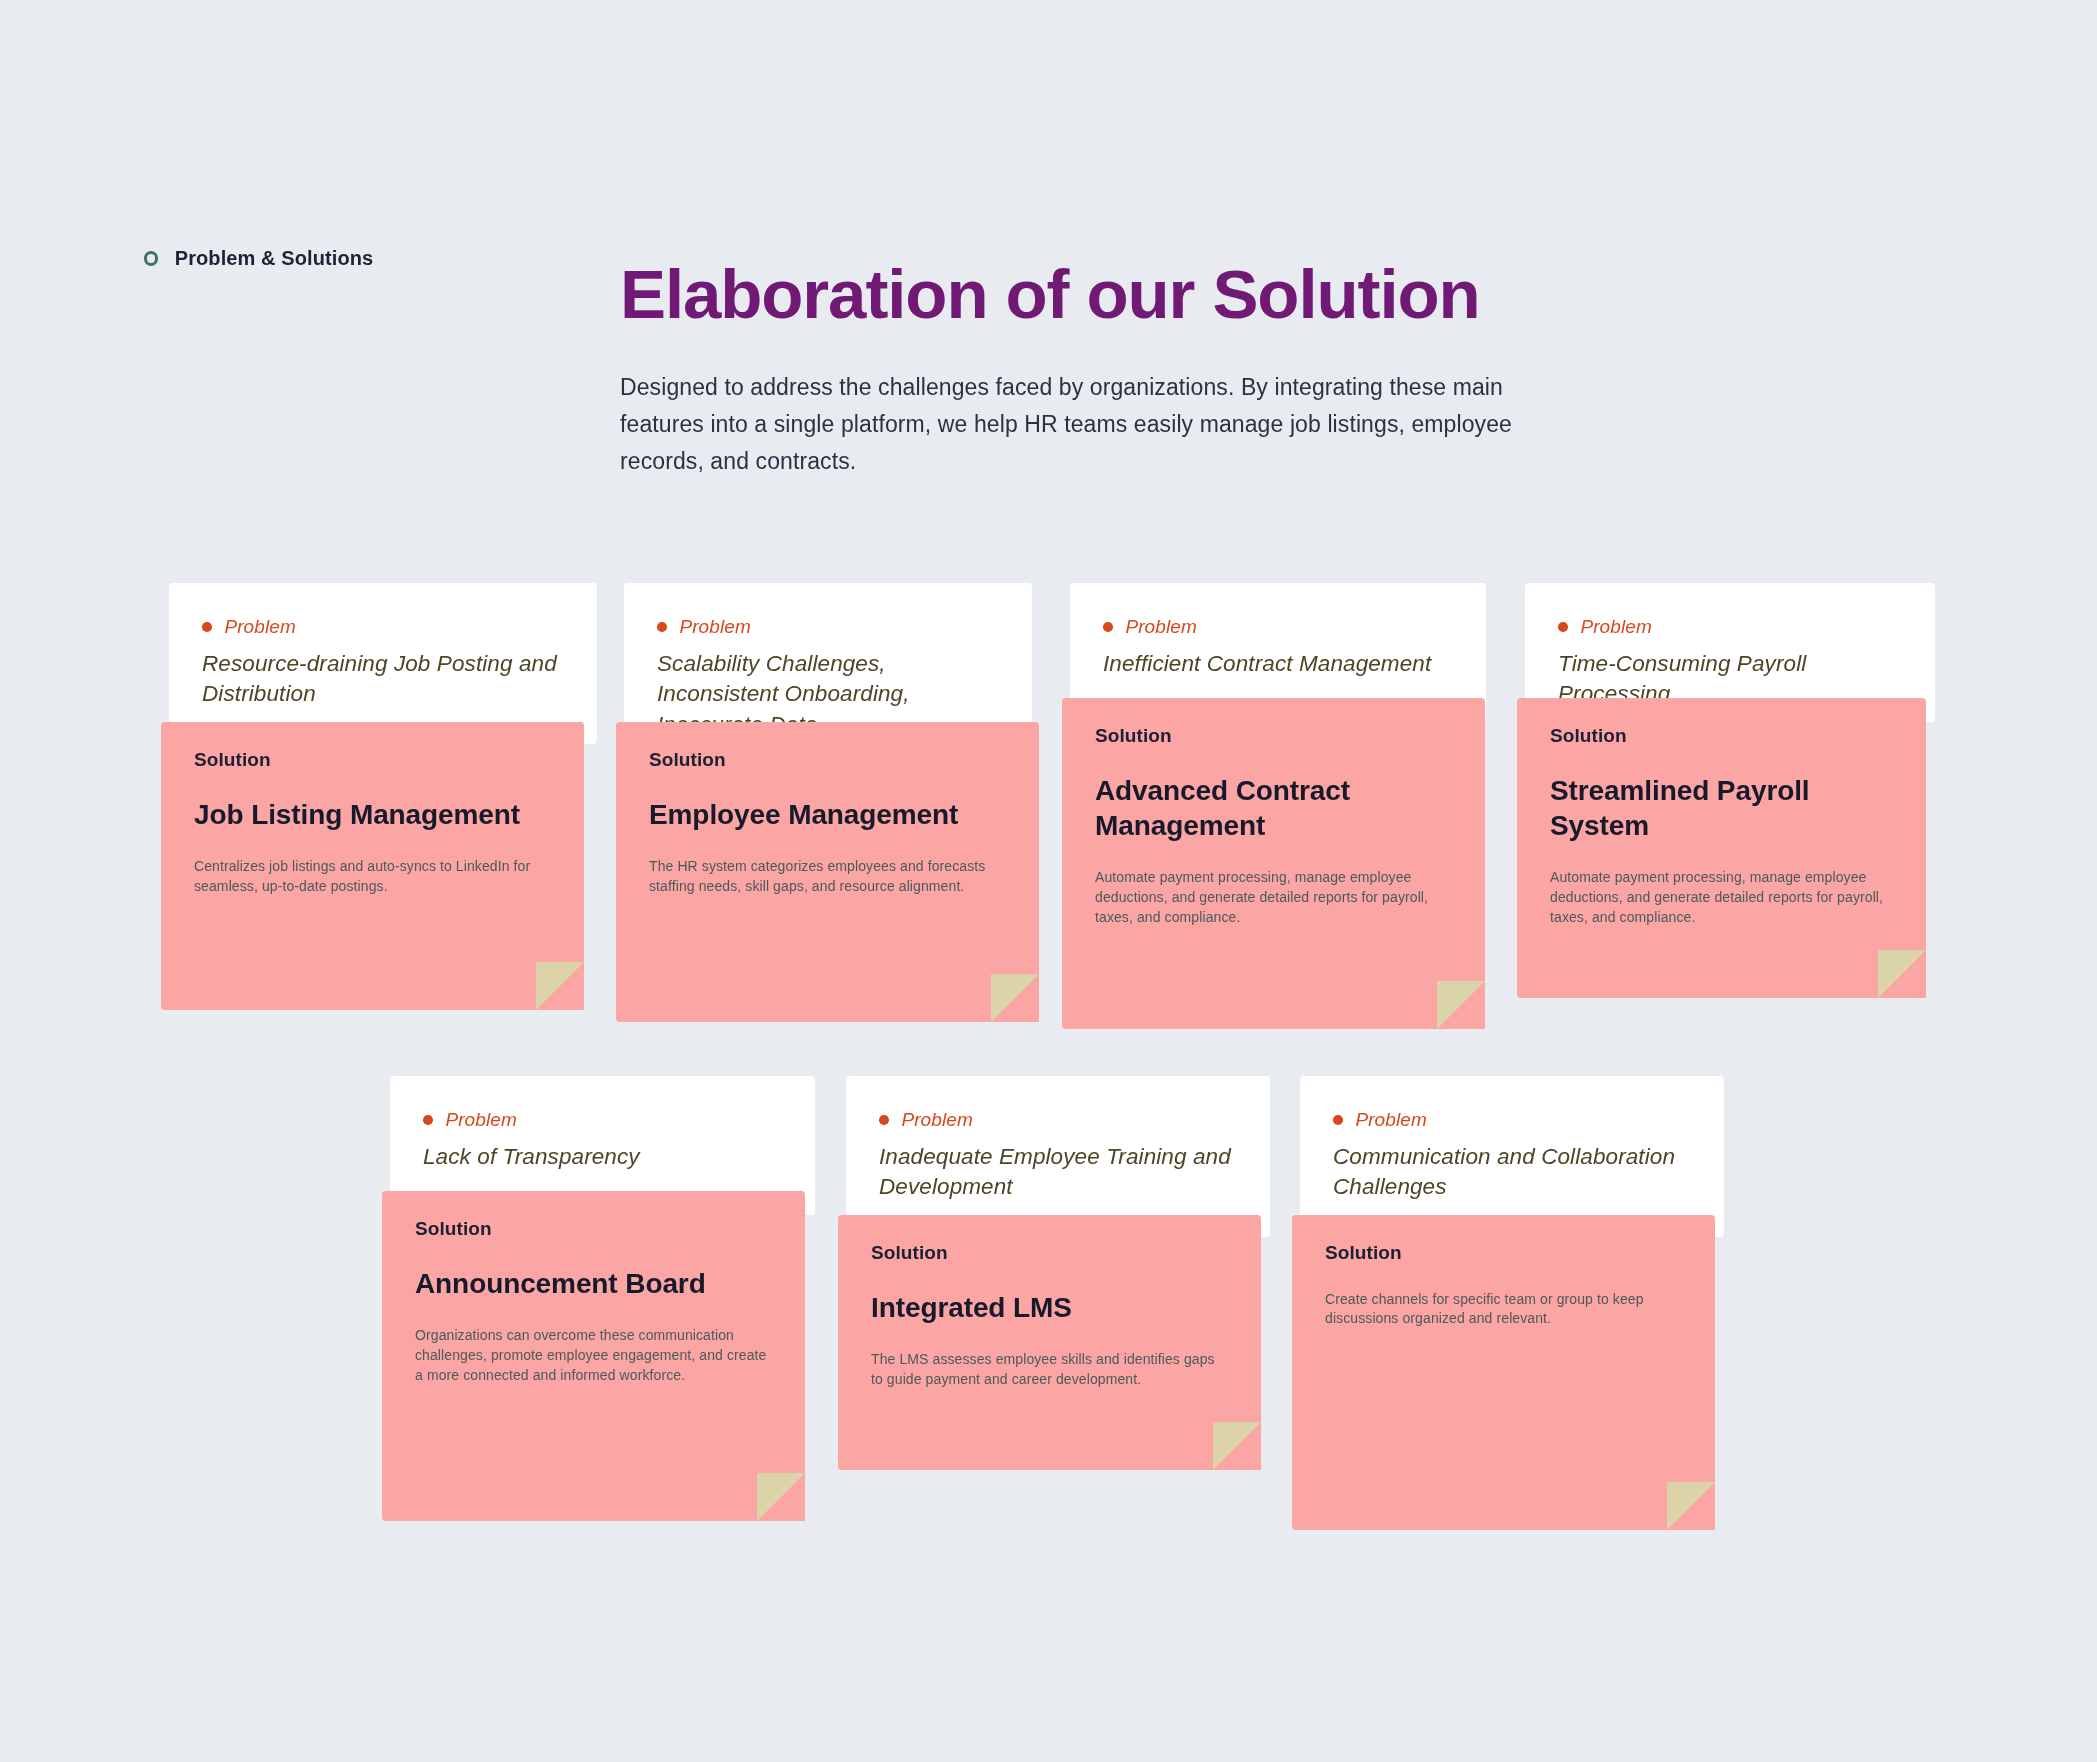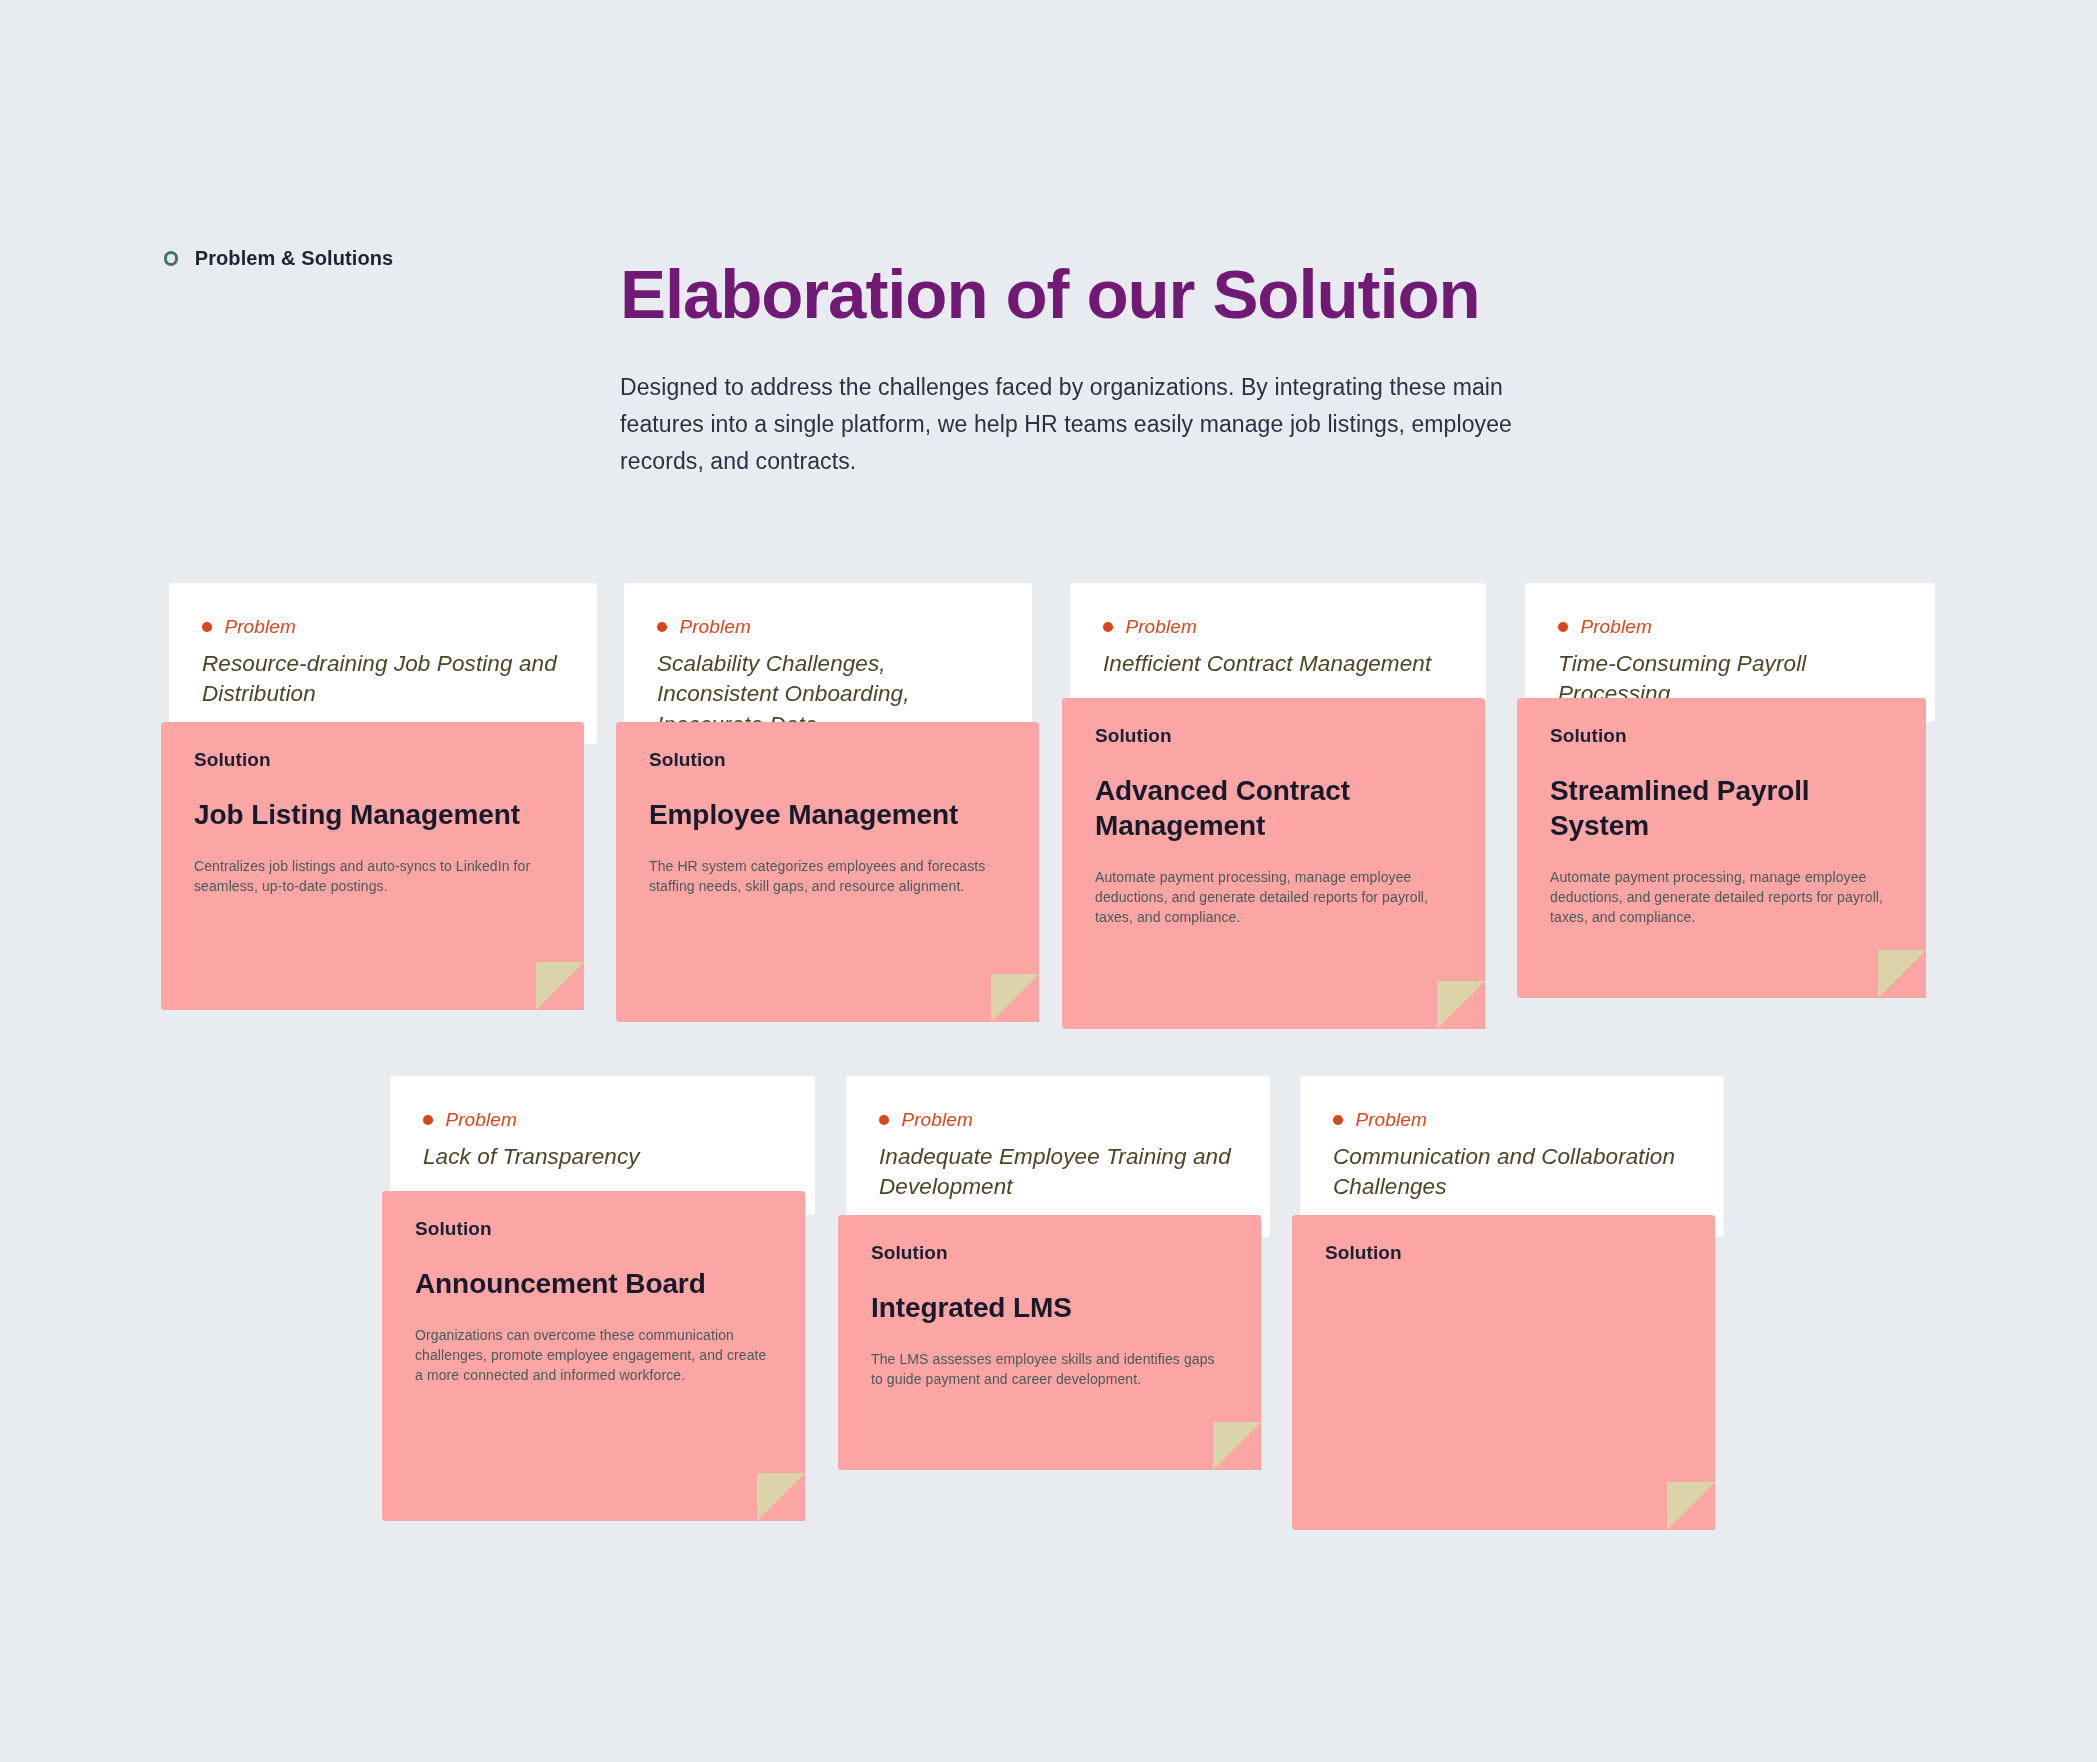--- a/index.html
+++ b/index.html
@@ -17,21 +17,21 @@
 
   .page {
     position: relative;
     width: 2097px;
     height: 1763px;
   }
 
   
   .eyebrow {
     position: absolute;
-    left: 164px;
+    left: 144px;
     top: 247px;
     display: flex;
     align-items: center;
     gap: 16.5px;
   }
   .eyebrow-ring {
     width: 14.2px;
     height: 14.2px;
     border-radius: 50%;
     border: 3px solid #3F7465;
@@ -260,18 +260,19 @@
   <div class="card">
     <div class="problem-panel" style="left:1300px; top:1076px; width:424px; height:161px;">
       <div class="problem-head">
         <span class="problem-dot"></span>
         <span class="problem-tag">Problem</span>
       </div>
       <div class="problem-text">Communication and Collaboration Challenges</div>
     </div>
     <div class="solution-panel" style="left:1292px; top:1215px; width:423px; height:315px;">
       <div class="solution-tag">Solution</div>
+      <div class="solution-body">Create channels for specific team or group to keep discussions organized and relevant.</div>
       <span class="fold"></span>
     </div>
   </div>
 
 </div>
 
 
 </body></html>

